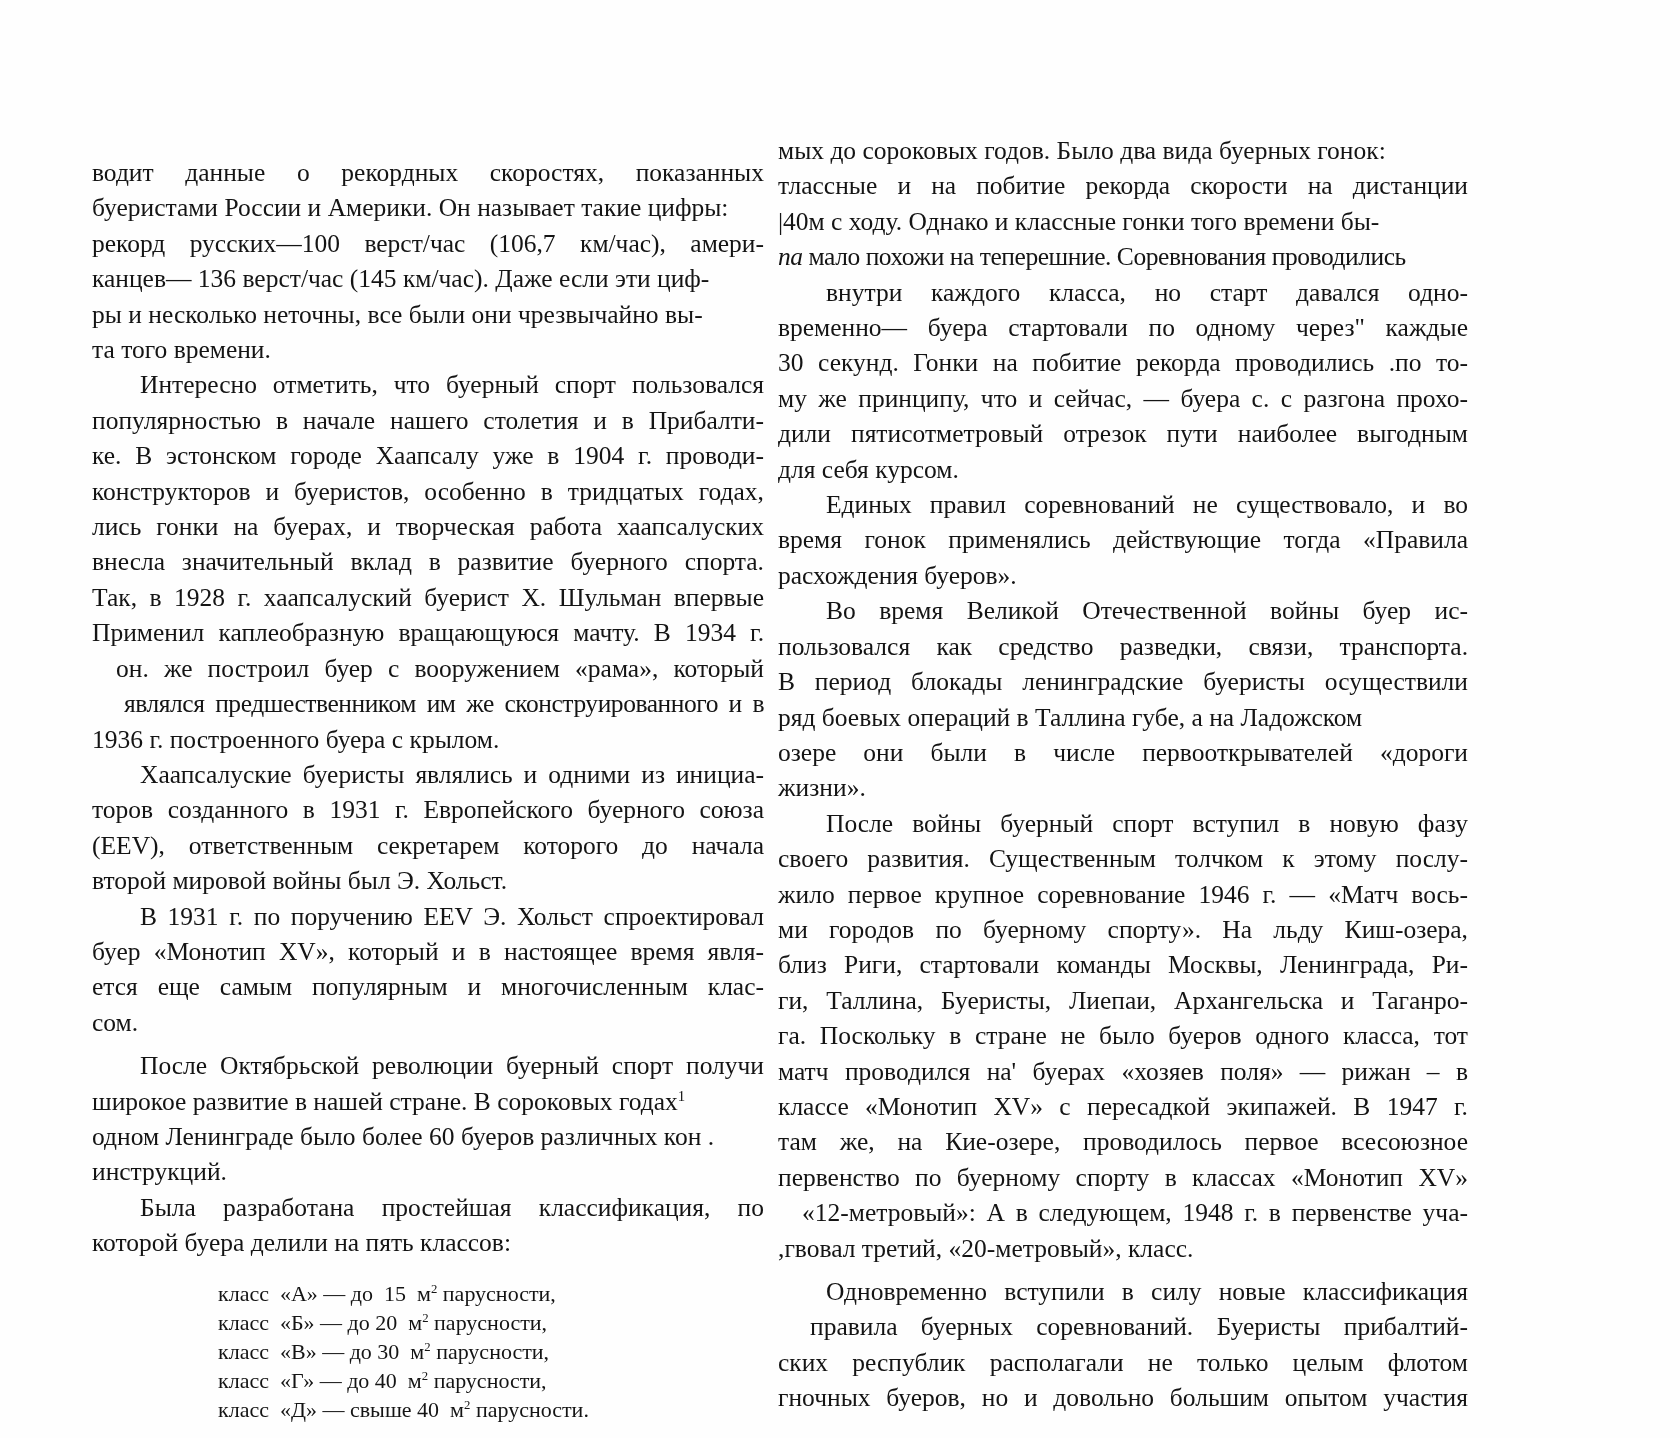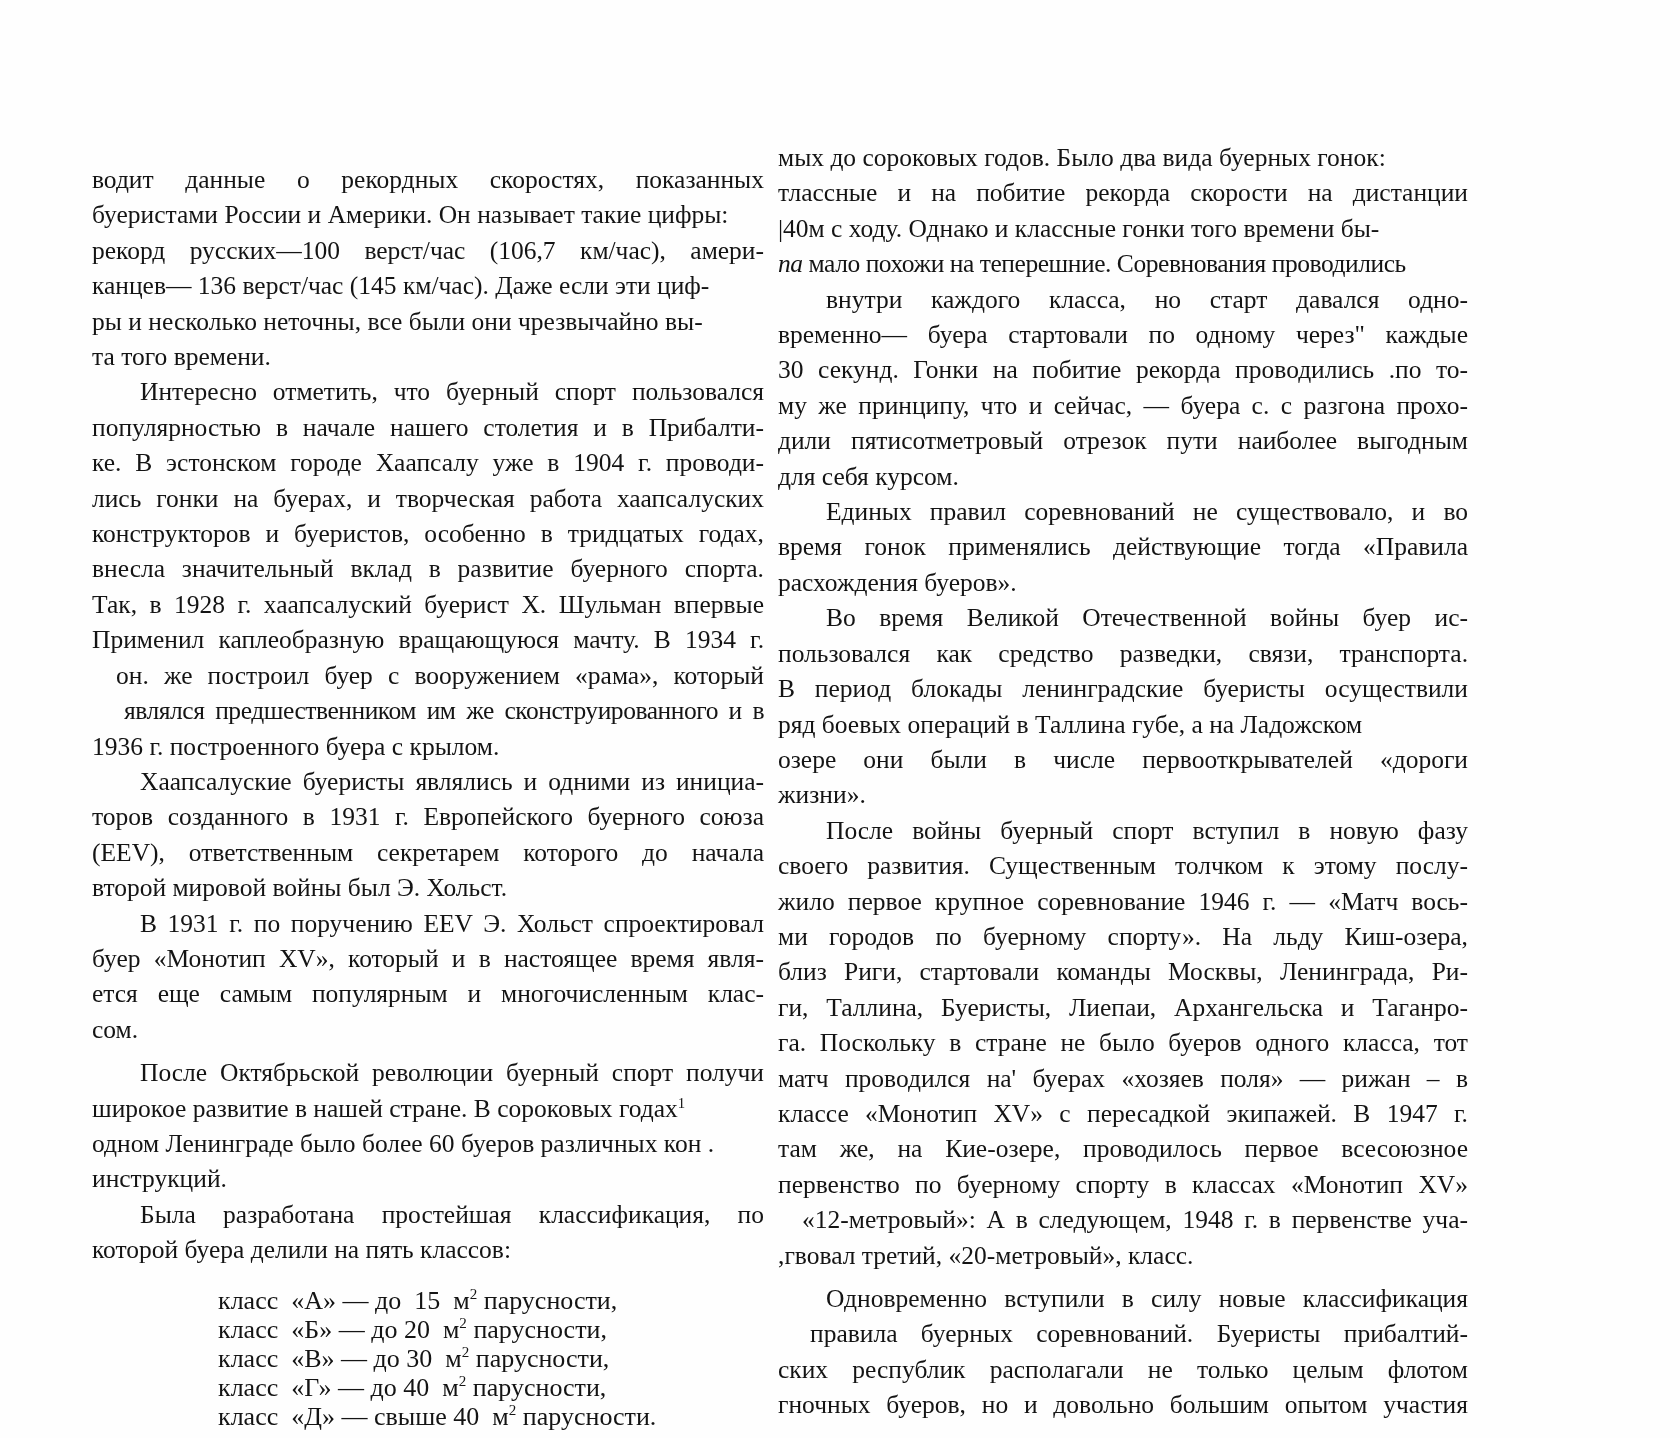--- a/index.html
+++ b/index.html
@@ -18,21 +18,21 @@
   .page {
     position: absolute;
     left: 0; top: 0;
     width: 1680px;
     height: 1438px;
     background: #fefefe;
   }
   .columns {
     position: absolute;
     left: 0;
-    top: 12px;
+    top: 5px;
     width: 1680px;
     height: 1034px;
   }
   .col {
     position: absolute;
     top: 150px;
   }
   .col-left {
     left: 92px;
     width: 672px;
@@ -69,21 +69,21 @@
 
   .gap-sm { height: 8px; }
   .gap-md { height: 18px; }
 
   .classlist {
     margin: 0;
     padding: 0;
     list-style: none;
   }
   .classlist li {
-    font-size: 26px;
+    font-size: 22px;
     line-height: 29px;
     color: #141414;
     white-space: pre;
     padding-left: 126px;
   }
   sup {
     font-size: 0.58em;
     vertical-align: super;
     line-height: 0;
   }
@@ -106,22 +106,22 @@
         <div class="line just"> рекорд русских—100  верст/час  (106,7 км/час),   амери-</div>
         <div class="line left">канцев— 136 верст/час (145 км/час). Даже если эти циф-</div>
         <div class="line left">ры и несколько неточны, все были они чрезвычайно вы-</div>
         <div class="line left">та того времени.</div>
       </div>
 
       <div class="lines">
         <div class="line just shift48">Интересно отметить, что буерный спорт пользовался</div>
         <div class="line just">популярностью в начале нашего столетия и в Прибалти-</div>
         <div class="line just">ке. В эстонском городе Хаапсалу уже в 1904 г. проводи-</div>
+        <div class="line just">конструкторов и буеристов, особенно в тридцатых годах,</div>
         <div class="line just">лись гонки на буерах, и творческая работа хаапсалуских</div>
-        <div class="line just">конструкторов и буеристов, особенно в тридцатых годах,</div>
         <div class="line just">внесла значительный вклад в развитие буерного спорта.</div>
         <div class="line just">Так, в 1928 г. хаапсалуский буерист Х. Шульман впервые</div>
         <div class="line just"> Применил каплеобразную вращающуюся мачту. В 1934 г.</div>
         <div class="line just shift24">  он. же построил  буер  с  вооружением  «рама»,  который</div>
         <div class="line just shift32 tight">   являлся предшественником им же сконструированного и в</div>
         <div class="line left">1936 г. построенного буера с крылом.</div>
       </div>
 
       <div class="lines">
         <div class="line just shift48">Хаапсалуские буеристы являлись и одними из инициа-</div>

